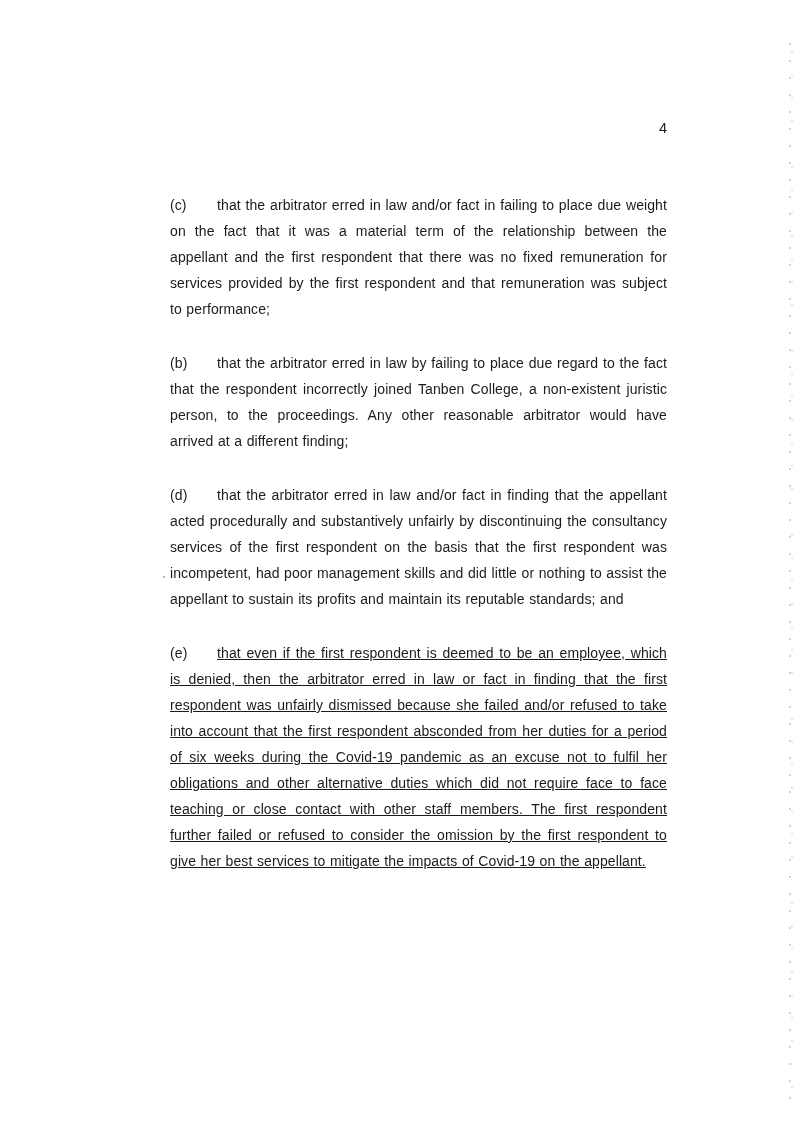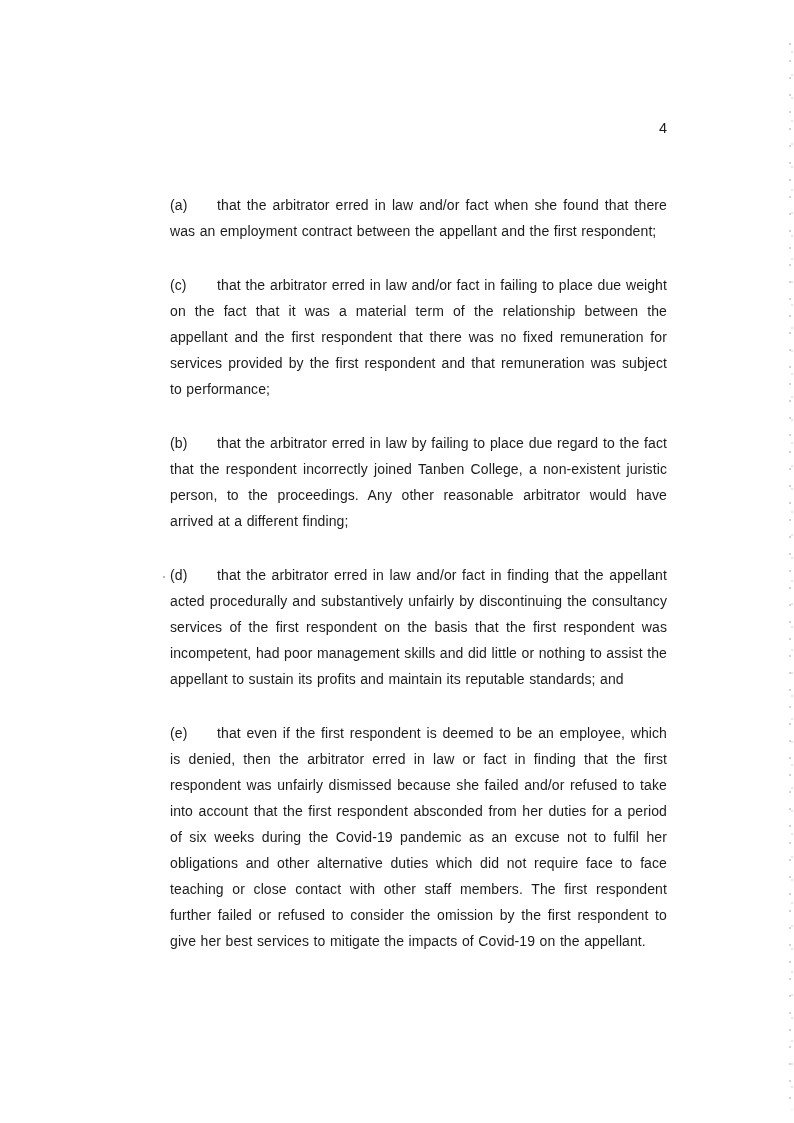--- a/index.html
+++ b/index.html
@@ -32,20 +32,21 @@
   .para {
     font-size: 14px;
     line-height: 26px;
     text-align: justify;
     margin: 0 0 28px 0;
     letter-spacing: 0.1px;
     word-spacing: 0.5px;
   }
   .para:last-child {
     margin-bottom: 4px;
+    text-decoration: underline;
   }
   .para .label {
     display: inline-block;
     width: 47px;
     text-align: left;
   }
   
   .scan-artifacts {
     position: absolute;
     top: 40px;
@@ -71,21 +72,20 @@
 </style>
 </head>
 <body>
 
 <div class="page">
 
   <div class="page-number">4</div>
 
   <div class="body-text">
 
-    <p class="para"><span class="label">(a)</span><span>that the arbitrator erred in law and/or fact when she found that there was an employment contract between the appellant and the first respondent;</span></p>
 
     <p class="para"><span class="label">(c)</span><span>that the arbitrator erred in law and/or fact in failing to place due weight on the fact that it was a material term of the relationship between the appellant and the first respondent that there was no fixed remuneration for services provided by the first respondent and that remuneration was subject to performance;</span></p>
 
     <p class="para"><span class="label">(b)</span><span>that the arbitrator erred in law by failing to place due regard to the fact that the respondent incorrectly joined Tanben College, a non-existent juristic person, to the proceedings. Any other reasonable arbitrator would have arrived at a different finding;</span></p>
 
     <p class="para"><span class="label">(d)</span><span>that the arbitrator erred in law and/or fact in finding that the appellant acted procedurally and substantively unfairly by discontinuing the consultancy services of the first respondent on the basis that the first respondent was incompetent, had poor management skills and did little or nothing to assist the appellant to sustain its profits and maintain its reputable standards; and</span></p>
 
     <p class="para"><span class="label">(e)</span><span>that even if the first respondent is deemed to be an employee, which is denied, then the arbitrator erred in law or fact in finding that the first respondent was unfairly dismissed because she failed and/or refused to take into account that the first respondent absconded from her duties for a period of six weeks during the Covid-19 pandemic as an excuse not to fulfil her obligations and other alternative duties which did not require face to face teaching or close contact with other staff members. The first respondent further failed or refused to consider the omission by the first respondent to give her best services to mitigate the impacts of Covid-19 on the appellant.</span></p>
 
   </div>

